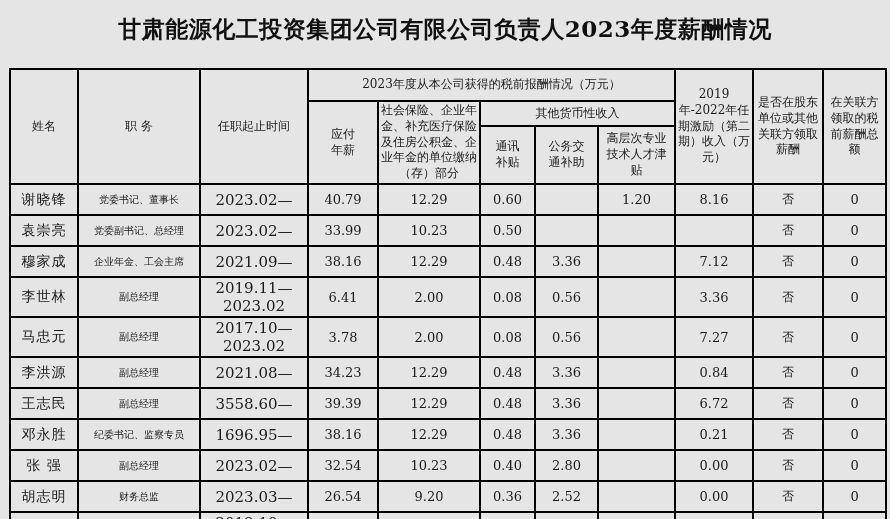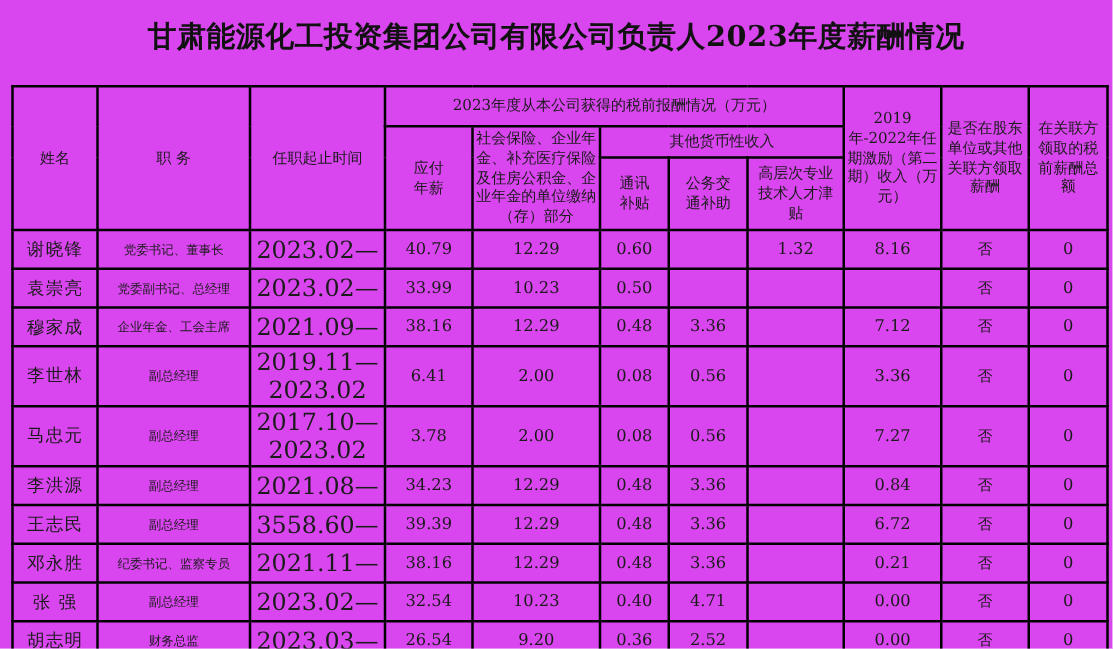--- a/index.html
+++ b/index.html
@@ -6,21 +6,21 @@
     margin: 0;
     padding: 0;
     background: #ffffff;
     width: 890px;
     font-family: "DejaVu Serif", "Liberation Serif", serif;
     color: #1b1b1b;
   }
   .page {
     width: 890px;
     height: 519px;
-    background: #d946ef;
+    background: #e5e5e5;
     overflow: hidden;
   }
   .title {
     margin: 14px 0 0 0;
     text-align: center;
     font-size: 23px;
     font-weight: bold;
     letter-spacing: 0.5px;
     color: #111111;
   }
@@ -41,21 +41,21 @@
   thead th {
     font-size: 12px;
     line-height: 1.32;
   }
   thead tr.h1 { height: 32px; }
   thead tr.h2 { height: 22px; }
   thead tr.h3 { height: 50px; }
   tbody tr { height: 31px; }
   td.name { font-size: 14px; letter-spacing: 1px; margin-top: 27px; }
   td.pos  { font-size: 10px; }
-  td.date { font-size: 19px; }
+  td.date { font-size: 15px; }
   td.num  { font-size: 13px; }
   td.yn   { font-size: 12px; }
 </style>
 </head>
 <body>
 
 <div class="page">
   <h1 class="title">甘肃能源化工投资集团公司有限公司负责人2023年度薪酬情况</h1>
 
   <table class="salary">
@@ -98,21 +98,21 @@
     </thead>
     <tbody>
       <tr>
         <td class="name">谢晓锋</td>
         <td class="pos">党委书记、董事长</td>
         <td class="date">2023.02—</td>
         <td class="num">40.79</td>
         <td class="num">12.29</td>
         <td class="num">0.60</td>
         <td class="num"></td>
-        <td class="num">1.32</td>
+        <td class="num">1.20</td>
         <td class="num">8.16</td>
         <td class="yn">否</td>
         <td class="num">0</td>
       </tr>
       <tr>
         <td class="name">袁崇亮</td>
         <td class="pos">党委副书记、总经理</td>
         <td class="date">2023.02—</td>
         <td class="num">33.99</td>
         <td class="num">10.23</td>
@@ -184,38 +184,38 @@
         <td class="num">0.48</td>
         <td class="num">3.36</td>
         <td class="num"></td>
         <td class="num">6.72</td>
         <td class="yn">否</td>
         <td class="num">0</td>
       </tr>
       <tr>
         <td class="name">邓永胜</td>
         <td class="pos">纪委书记、监察专员</td>
-        <td class="date">2021.11—</td>
+        <td class="date">1696.95—</td>
         <td class="num">38.16</td>
         <td class="num">12.29</td>
         <td class="num">0.48</td>
         <td class="num">3.36</td>
         <td class="num"></td>
         <td class="num">0.21</td>
         <td class="yn">否</td>
         <td class="num">0</td>
       </tr>
       <tr>
         <td class="name">张  强</td>
         <td class="pos">副总经理</td>
         <td class="date">2023.02—</td>
         <td class="num">32.54</td>
         <td class="num">10.23</td>
         <td class="num">0.40</td>
-        <td class="num">4.71</td>
+        <td class="num">2.80</td>
         <td class="num"></td>
         <td class="num">0.00</td>
         <td class="yn">否</td>
         <td class="num">0</td>
       </tr>
       <tr>
         <td class="name">胡志明</td>
         <td class="pos">财务总监</td>
         <td class="date">2023.03—</td>
         <td class="num">26.54</td>

